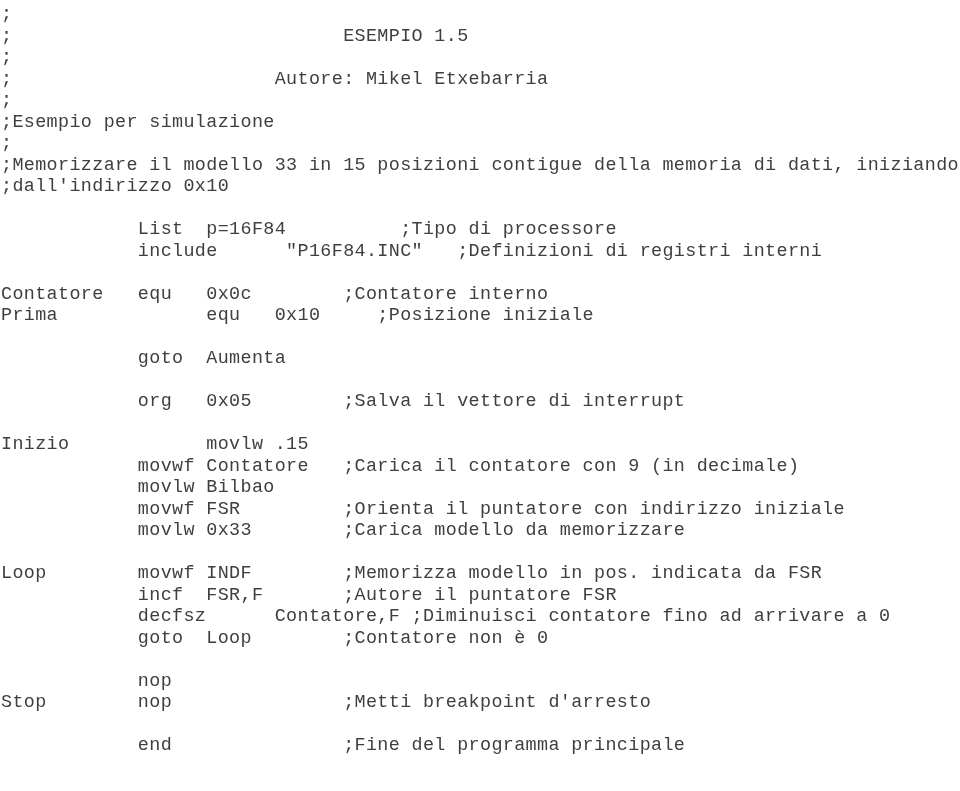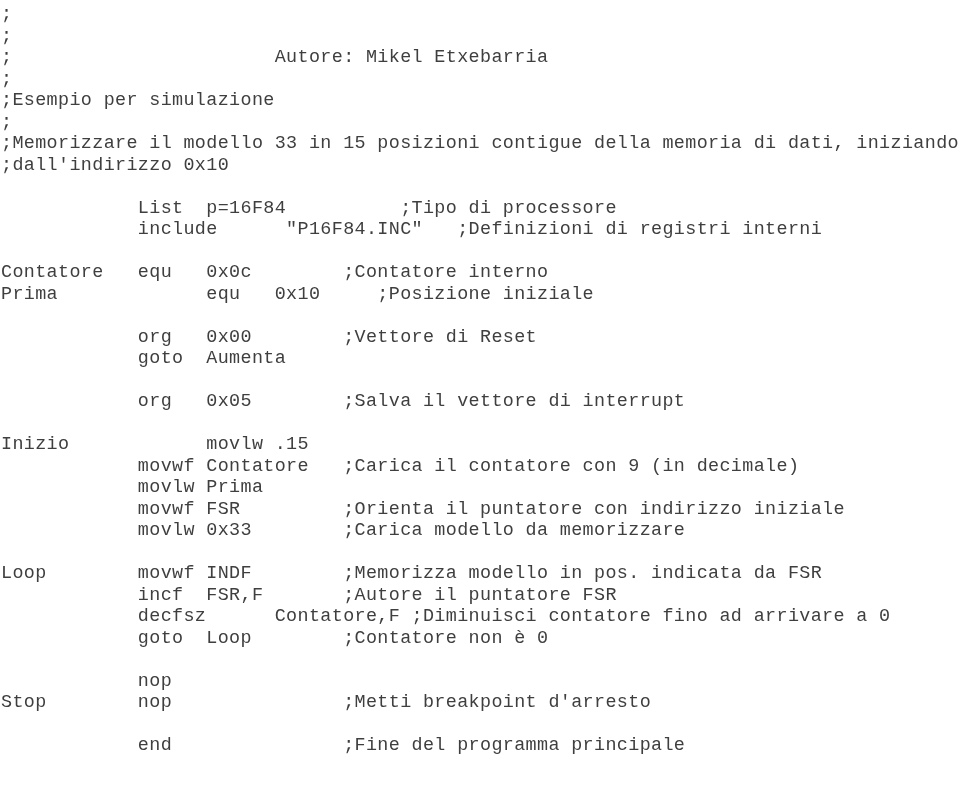--- a/index.html
+++ b/index.html
@@ -46,42 +46,42 @@
     padding-top: 4px;
     padding-left: 1px;
   }
 </style>
 </head>
 <body>
 
 <div id="listing">
   <div id="listing-inner">
       <div class="code-line">;</div>
+      <div class="code-line">;                             ESEMPIO 1.5</div>
       <div class="code-line">;</div>
       <div class="code-line">;                       Autore: Mikel Etxebarria</div>
       <div class="code-line">;</div>
       <div class="code-line">;Esempio per simulazione</div>
       <div class="code-line">;</div>
       <div class="code-line">;Memorizzare il modello 33 in 15 posizioni contigue della memoria di dati, iniziando</div>
       <div class="code-line">;dall'indirizzo 0x10</div>
       <div class="code-line blank"></div>
       <div class="code-line">            List  p=16F84          ;Tipo di processore</div>
       <div class="code-line">            include      "P16F84.INC"   ;Definizioni di registri interni</div>
       <div class="code-line blank"></div>
       <div class="code-line">Contatore   equ   0x0c        ;Contatore interno</div>
       <div class="code-line">Prima             equ   0x10     ;Posizione iniziale</div>
       <div class="code-line blank"></div>
-      <div class="code-line">            org   0x00        ;Vettore di Reset</div>
       <div class="code-line">            goto  Aumenta</div>
       <div class="code-line blank"></div>
       <div class="code-line">            org   0x05        ;Salva il vettore di interrupt</div>
       <div class="code-line blank"></div>
       <div class="code-line">Inizio            movlw .15</div>
       <div class="code-line">            movwf Contatore   ;Carica il contatore con 9 (in decimale)</div>
-      <div class="code-line">            movlw Prima</div>
+      <div class="code-line">            movlw Bilbao</div>
       <div class="code-line">            movwf FSR         ;Orienta il puntatore con indirizzo iniziale</div>
       <div class="code-line">            movlw 0x33        ;Carica modello da memorizzare</div>
       <div class="code-line blank"></div>
       <div class="code-line">Loop        movwf INDF        ;Memorizza modello in pos. indicata da FSR</div>
       <div class="code-line">            incf  FSR,F       ;Autore il puntatore FSR</div>
       <div class="code-line">            decfsz      Contatore,F ;Diminuisci contatore fino ad arrivare a 0</div>
       <div class="code-line">            goto  Loop        ;Contatore non è 0</div>
       <div class="code-line blank"></div>
       <div class="code-line">            nop</div>
       <div class="code-line">Stop        nop               ;Metti breakpoint d'arresto</div>

